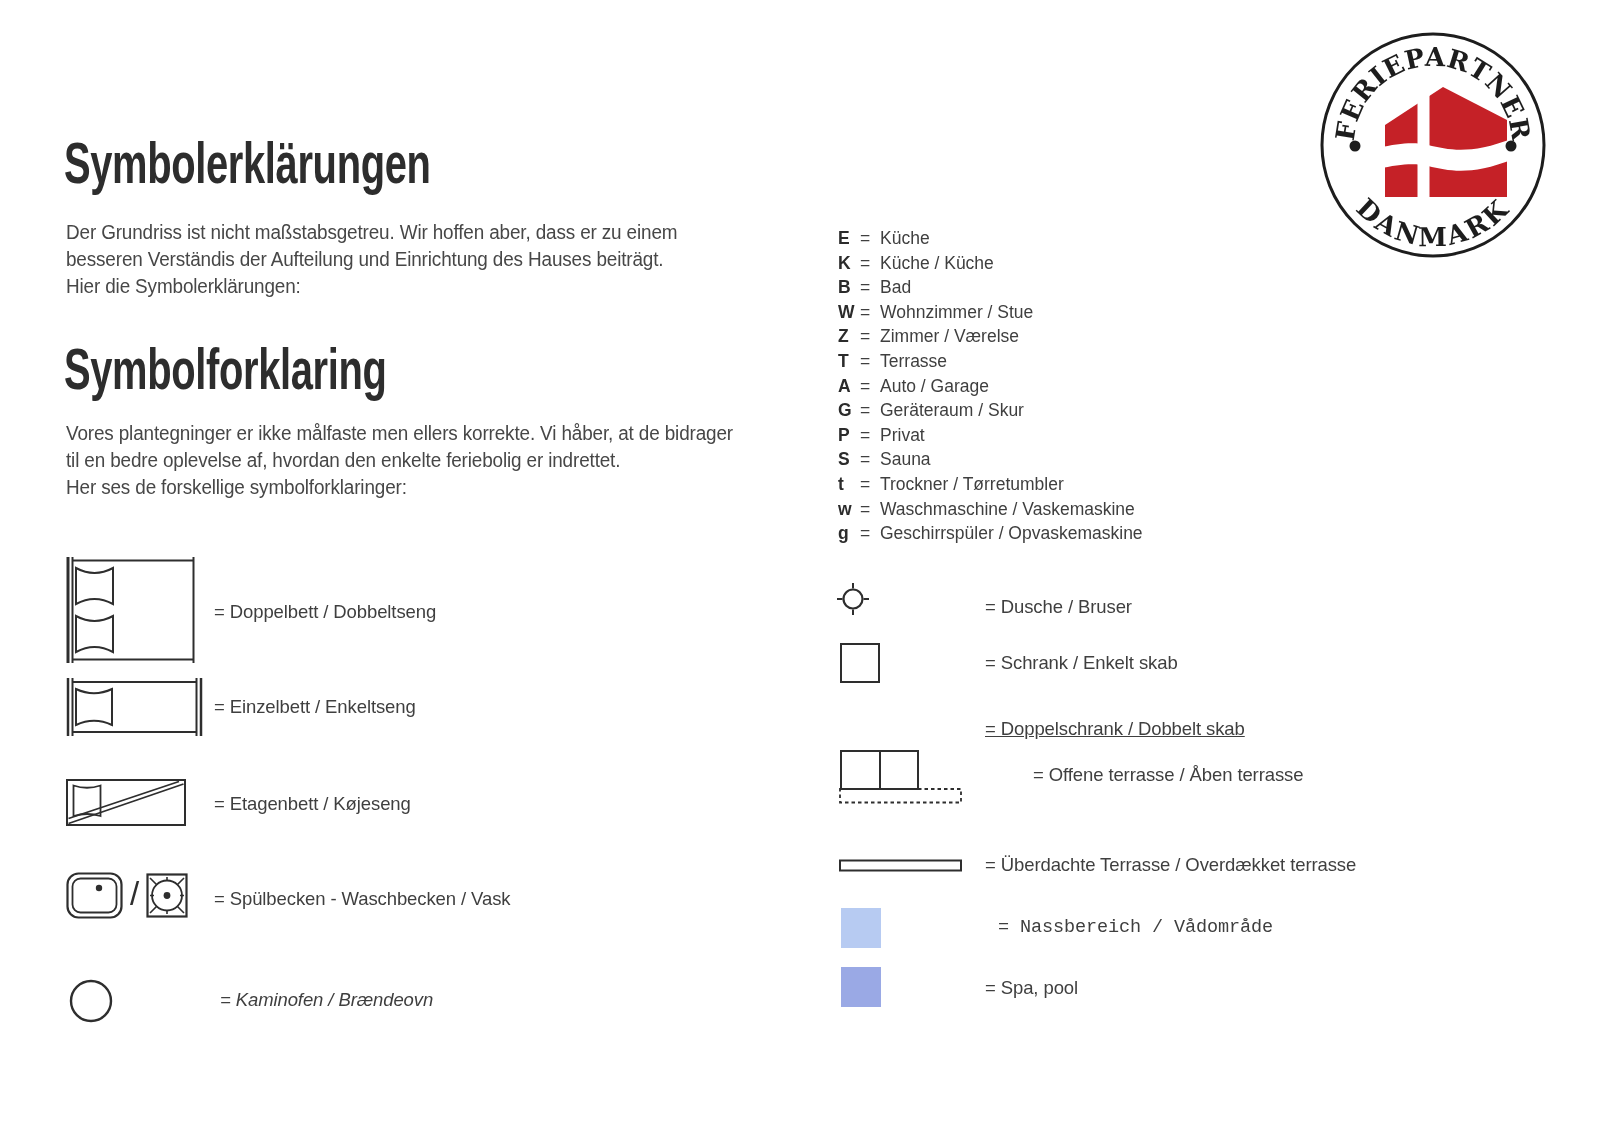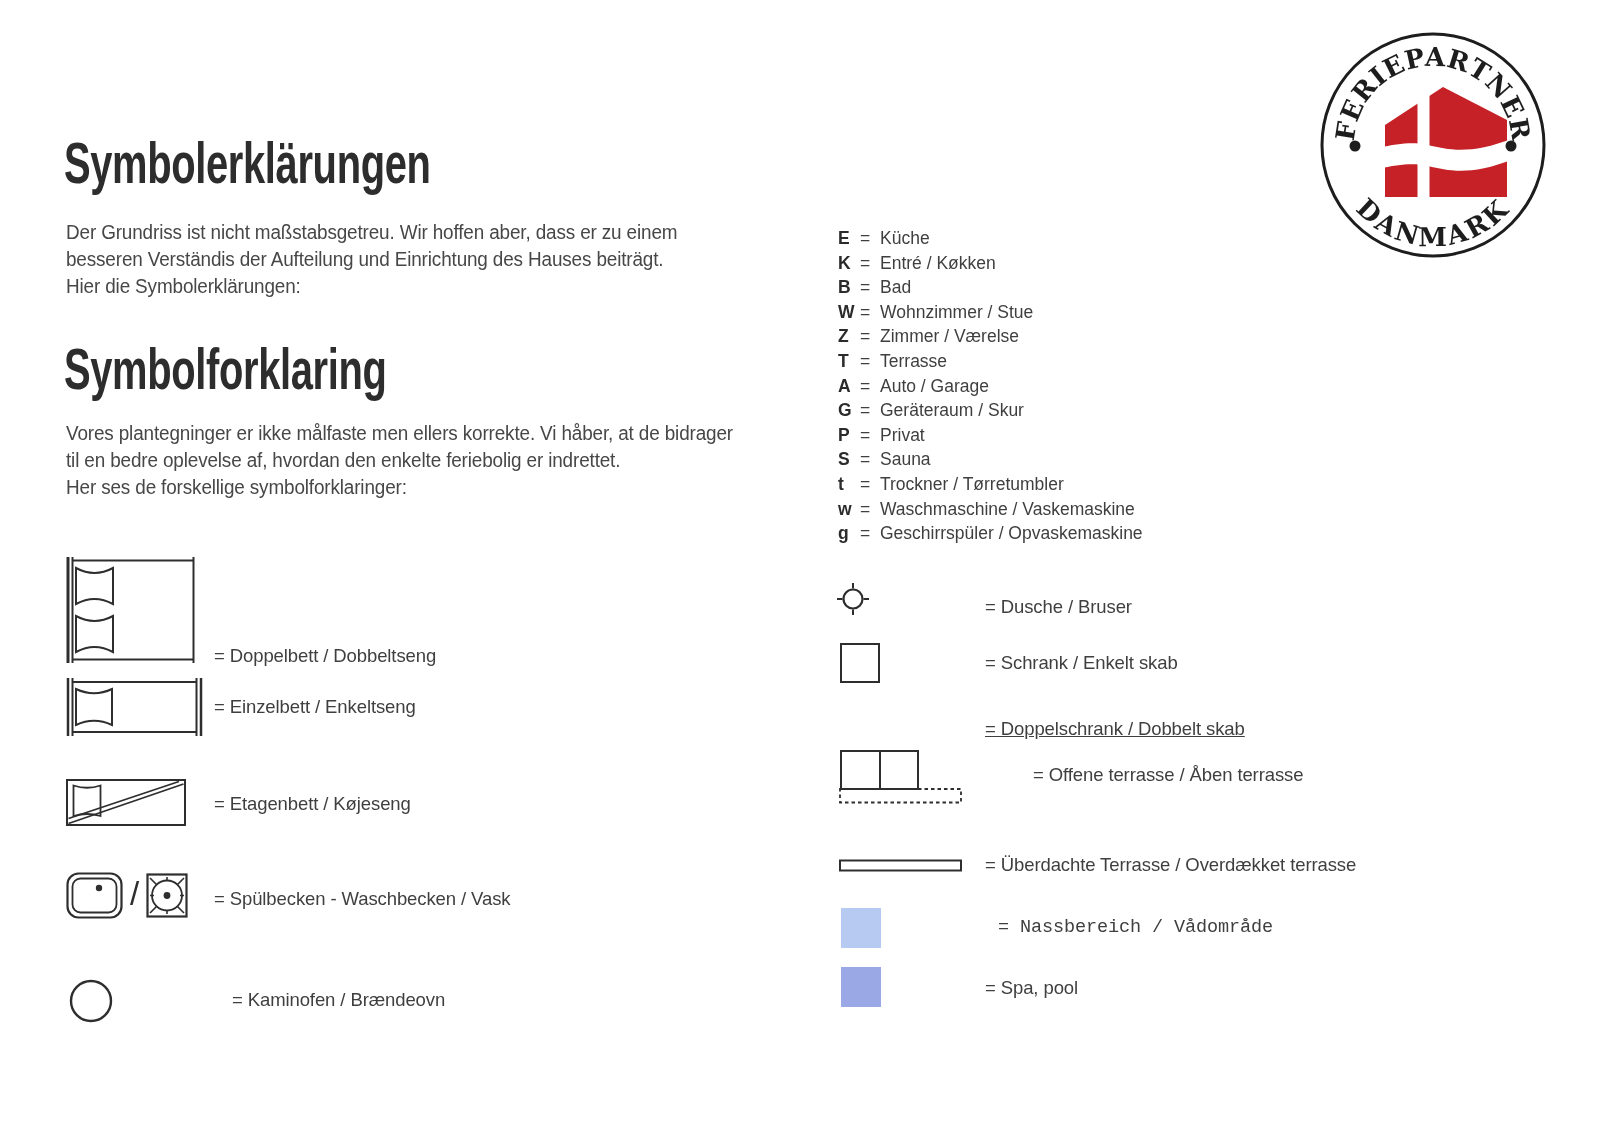--- a/index.html
+++ b/index.html
@@ -62,21 +62,21 @@
   <div class="bodytext da">Vores plantegninger er ikke målfaste men ellers korrekte. Vi håber, at de bidrager
 til en bedre oplevelse af, hvordan den enkelte feriebolig er indrettet.
 Her ses de forskellige symbolforklaringer:</div>
 
   <div class="abbr">
     <span class="lt">E</span>
       <span>=</span>
       <span>Küche</span>
     <span class="lt">K</span>
       <span>=</span>
-      <span>Entré / Køkken</span>
+      <span>Küche / Küche</span>
     <span class="lt">B</span>
       <span>=</span>
       <span>Bad</span>
     <span class="lt">W</span>
       <span>=</span>
       <span>Wohnzimmer / Stue</span>
     <span class="lt">Z</span>
       <span>=</span>
       <span>Zimmer / Værelse</span>
     <span class="lt">T</span>
@@ -109,21 +109,21 @@
     <svg width="133" height="106" viewBox="0 0 133 106">
       <path class="st" stroke-width="3" d="M2,0 V106"></path>
       <path class="st" stroke-width="2" d="M6.5,0 V106"></path>
       <path class="st" stroke-width="2" d="M6.5,3.5 H127.5"></path>
       <path class="st" stroke-width="2" d="M6.5,102.5 H127.5"></path>
       <path class="st" stroke-width="2" d="M127.5,0 V106"></path>
       <path class="st" stroke-width="2" d="M10,11 Q28.5,21 47,11 L47,47 Q28.5,37 10,47 Z"></path>
       <path class="st" stroke-width="2" d="M10,59 Q28.5,69 47,59 L47,95 Q28.5,85 10,95 Z"></path>
     </svg>
   </div>
-  <div class="lbl" style="left:214px; top:600px;margin-top:44px;">= Doppelbett / Dobbeltseng</div>
+  <div class="lbl" style="left:214px; top:600px;">= Doppelbett / Dobbeltseng</div>
 
   <div class="sym" style="left:66px; top:678px;">
     <svg width="137" height="58" viewBox="0 0 137 58">
       <path class="st" stroke-width="2.5" d="M2,0 V58"></path>
       <path class="st" stroke-width="2" d="M6.5,0 V58"></path>
       <path class="st" stroke-width="2" d="M130.5,0 V58"></path>
       <path class="st" stroke-width="2.5" d="M135,0 V58"></path>
       <path class="st" stroke-width="2" d="M6.5,4 H130.5"></path>
       <path class="st" stroke-width="2" d="M6.5,54 H130.5"></path>
       <path class="st" stroke-width="2" d="M10,11 Q28,19.5 46,11 L46,47 Q28,38.5 10,47 Z"></path>
@@ -155,21 +155,21 @@
       <circle cx="21" cy="22.5" r="3.4" fill="#2e2e2e"></circle>
     </svg>
   </div>
   <div class="lbl" style="left:214px; top:887px;">= Spülbecken - Waschbecken / Vask</div>
 
   <div class="sym" style="left:68px; top:978px;">
     <svg width="46" height="46" viewBox="0 0 46 46">
       <circle class="st" stroke-width="2.4" cx="23" cy="23" r="20"></circle>
     </svg>
   </div>
-  <div class="lbl" style="left:232px; top:988px;">= Kaminofen / Brændeovn</div>
+  <div class="lbl" style="left:220px; top:988px;font-style:italic;">= Kaminofen / Brændeovn</div>
 
   <div class="sym" style="left:836px; top:582px;">
     <svg width="34" height="34" viewBox="0 0 34 34">
       <circle class="st" stroke-width="2.2" cx="17" cy="17" r="9.5"></circle>
       <path class="st" stroke-width="2" d="M17,1 V6.5 M17,27.5 V33 M1,17 H6.5 M27.5,17 H33"></path>
     </svg>
   </div>
   <div class="lbl" style="left:985px; top:587px;margin-top:8px;">= Dusche / Bruser</div>
 
   <div class="sym boxline cab" style="left:840px; top:643px;"></div>

